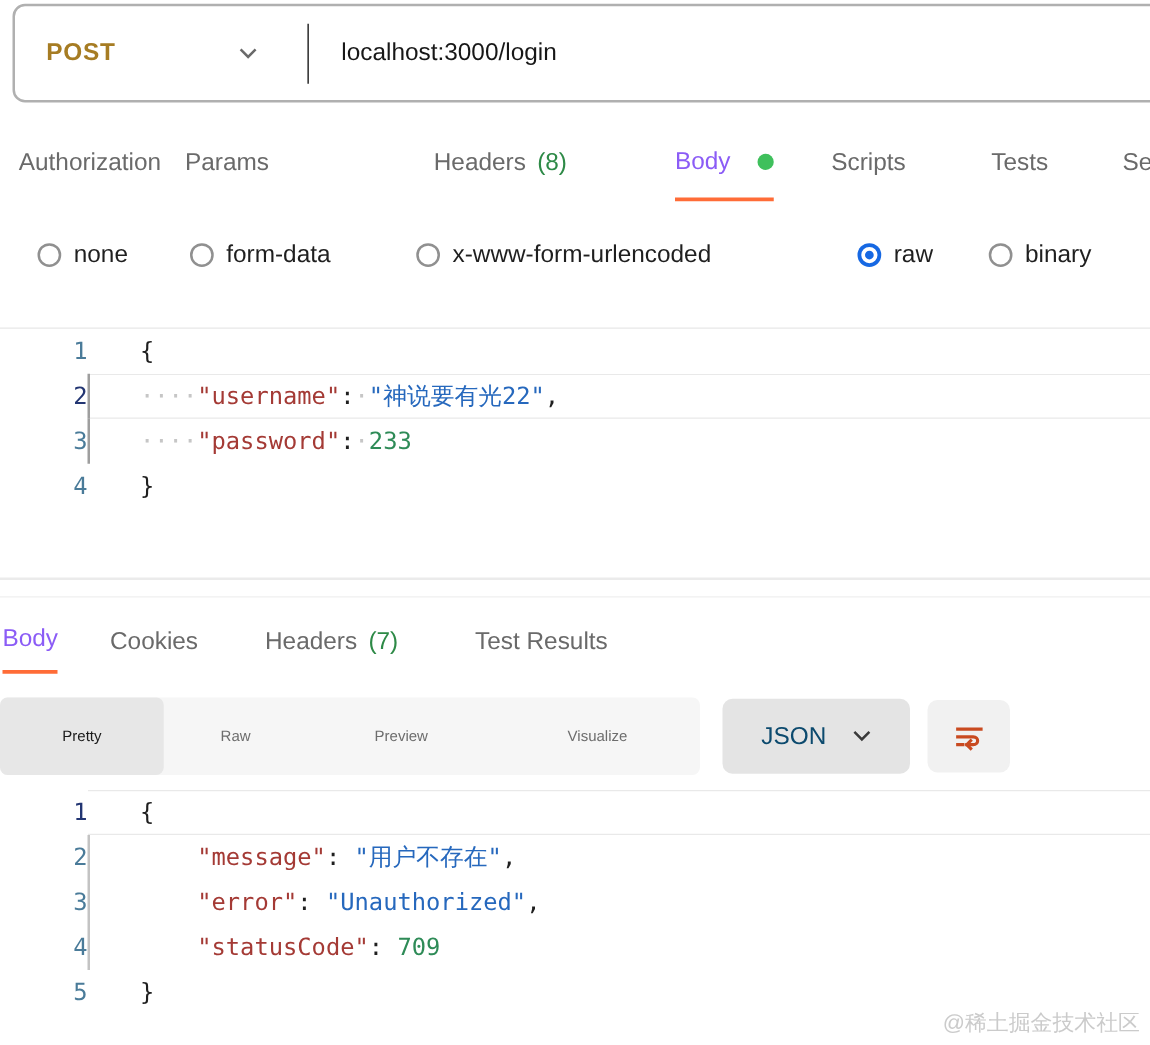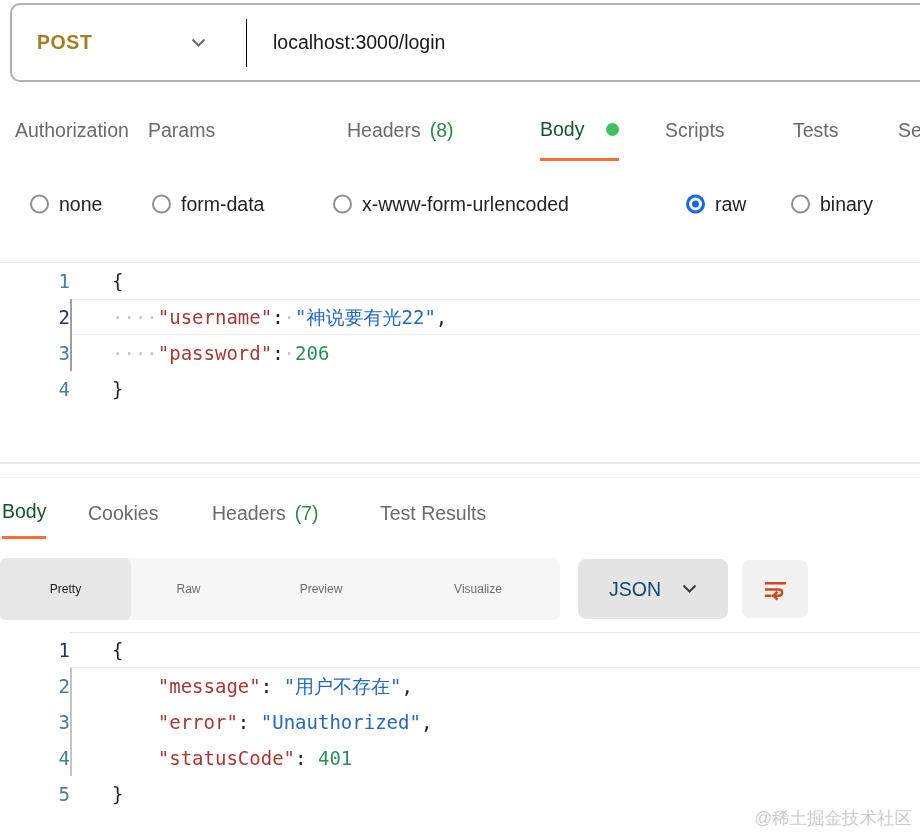--- a/index.html
+++ b/index.html
@@ -22,21 +22,21 @@
   }
   .method-label{ color:#a67c23; font-weight:700; font-size:19.5px; letter-spacing:.6px; }
   .url-text{ margin-left:26px; font-size:19.5px; color:#171717; }
 
   
   .req-tabs{ position:absolute; top:100px; left:0; width:920px; height:64px; }
   .tabs .tab{
     position:absolute; top:0; height:61px; display:flex; align-items:center;
     gap:9px; font-size:19.5px; color:#6a6a6a; cursor:pointer; white-space:nowrap;
   }
-  .tabs .tab.active{ color:#14532d; border-bottom:3px solid #ff6c37;gap:22px; }
+  .tabs .tab.active{ color:#8b5cf6; border-bottom:3px solid #ff6c37;gap:22px; }
   .tabs .count{ color:#2e8a47; }
   .tabs .dot{ width:13px; height:13px; border-radius:50%; background:#3fc05c; }
   .req-tabs .tab:nth-child(1){ left:15px; }
   .req-tabs .tab:nth-child(2){ left:148px; }
   .req-tabs .tab:nth-child(3){ left:347px; }
   .req-tabs .tab:nth-child(4){ left:540px; }
   .req-tabs .tab:nth-child(5){ left:665px; }
   .req-tabs .tab:nth-child(6){ left:793px; }
   .req-tabs .tab:nth-child(7){ left:898px; }
 
@@ -191,21 +191,21 @@
       <div class="row">
         <span class="num">1</span>
         <span class="content"><span class="tk-pn">{</span></span>
       </div>
       <div class="row active guide">
         <span class="num">2</span>
         <span class="content"><span class="tk-ws">····</span><span class="tk-key">"username"</span><span class="tk-pn">:</span><span class="tk-ws">·</span><span class="tk-str">"神说要有光22"</span><span class="tk-pn">,</span></span>
       </div>
       <div class="row guide">
         <span class="num">3</span>
-        <span class="content"><span class="tk-ws">····</span><span class="tk-key">"password"</span><span class="tk-pn">:</span><span class="tk-ws">·</span><span class="tk-num">206</span></span>
+        <span class="content"><span class="tk-ws">····</span><span class="tk-key">"password"</span><span class="tk-pn">:</span><span class="tk-ws">·</span><span class="tk-num">233</span></span>
       </div>
       <div class="row">
         <span class="num">4</span>
         <span class="content"><span class="tk-pn">}</span></span>
       </div>
     </div>
 
   <div class="split1"></div>
   <div class="split2"></div>
 
@@ -258,21 +258,21 @@
       <div class="row guide">
         <span class="num">2</span>
         <span class="content"><span class="tk-ws">    </span><span class="tk-key">"message"</span><span class="tk-pn">:</span><span class="tk-ws"> </span><span class="tk-str">"用户不存在"</span><span class="tk-pn">,</span></span>
       </div>
       <div class="row guide">
         <span class="num">3</span>
         <span class="content"><span class="tk-ws">    </span><span class="tk-key">"error"</span><span class="tk-pn">:</span><span class="tk-ws"> </span><span class="tk-str">"Unauthorized"</span><span class="tk-pn">,</span></span>
       </div>
       <div class="row guide">
         <span class="num">4</span>
-        <span class="content"><span class="tk-ws">    </span><span class="tk-key">"statusCode"</span><span class="tk-pn">:</span><span class="tk-ws"> </span><span class="tk-num">401</span></span>
+        <span class="content"><span class="tk-ws">    </span><span class="tk-key">"statusCode"</span><span class="tk-pn">:</span><span class="tk-ws"> </span><span class="tk-num">709</span></span>
       </div>
       <div class="row">
         <span class="num">5</span>
         <span class="content"><span class="tk-pn">}</span></span>
       </div>
     </div>
 
   <div class="watermark">@稀土掘金技术社区</div>
 </div>
 

